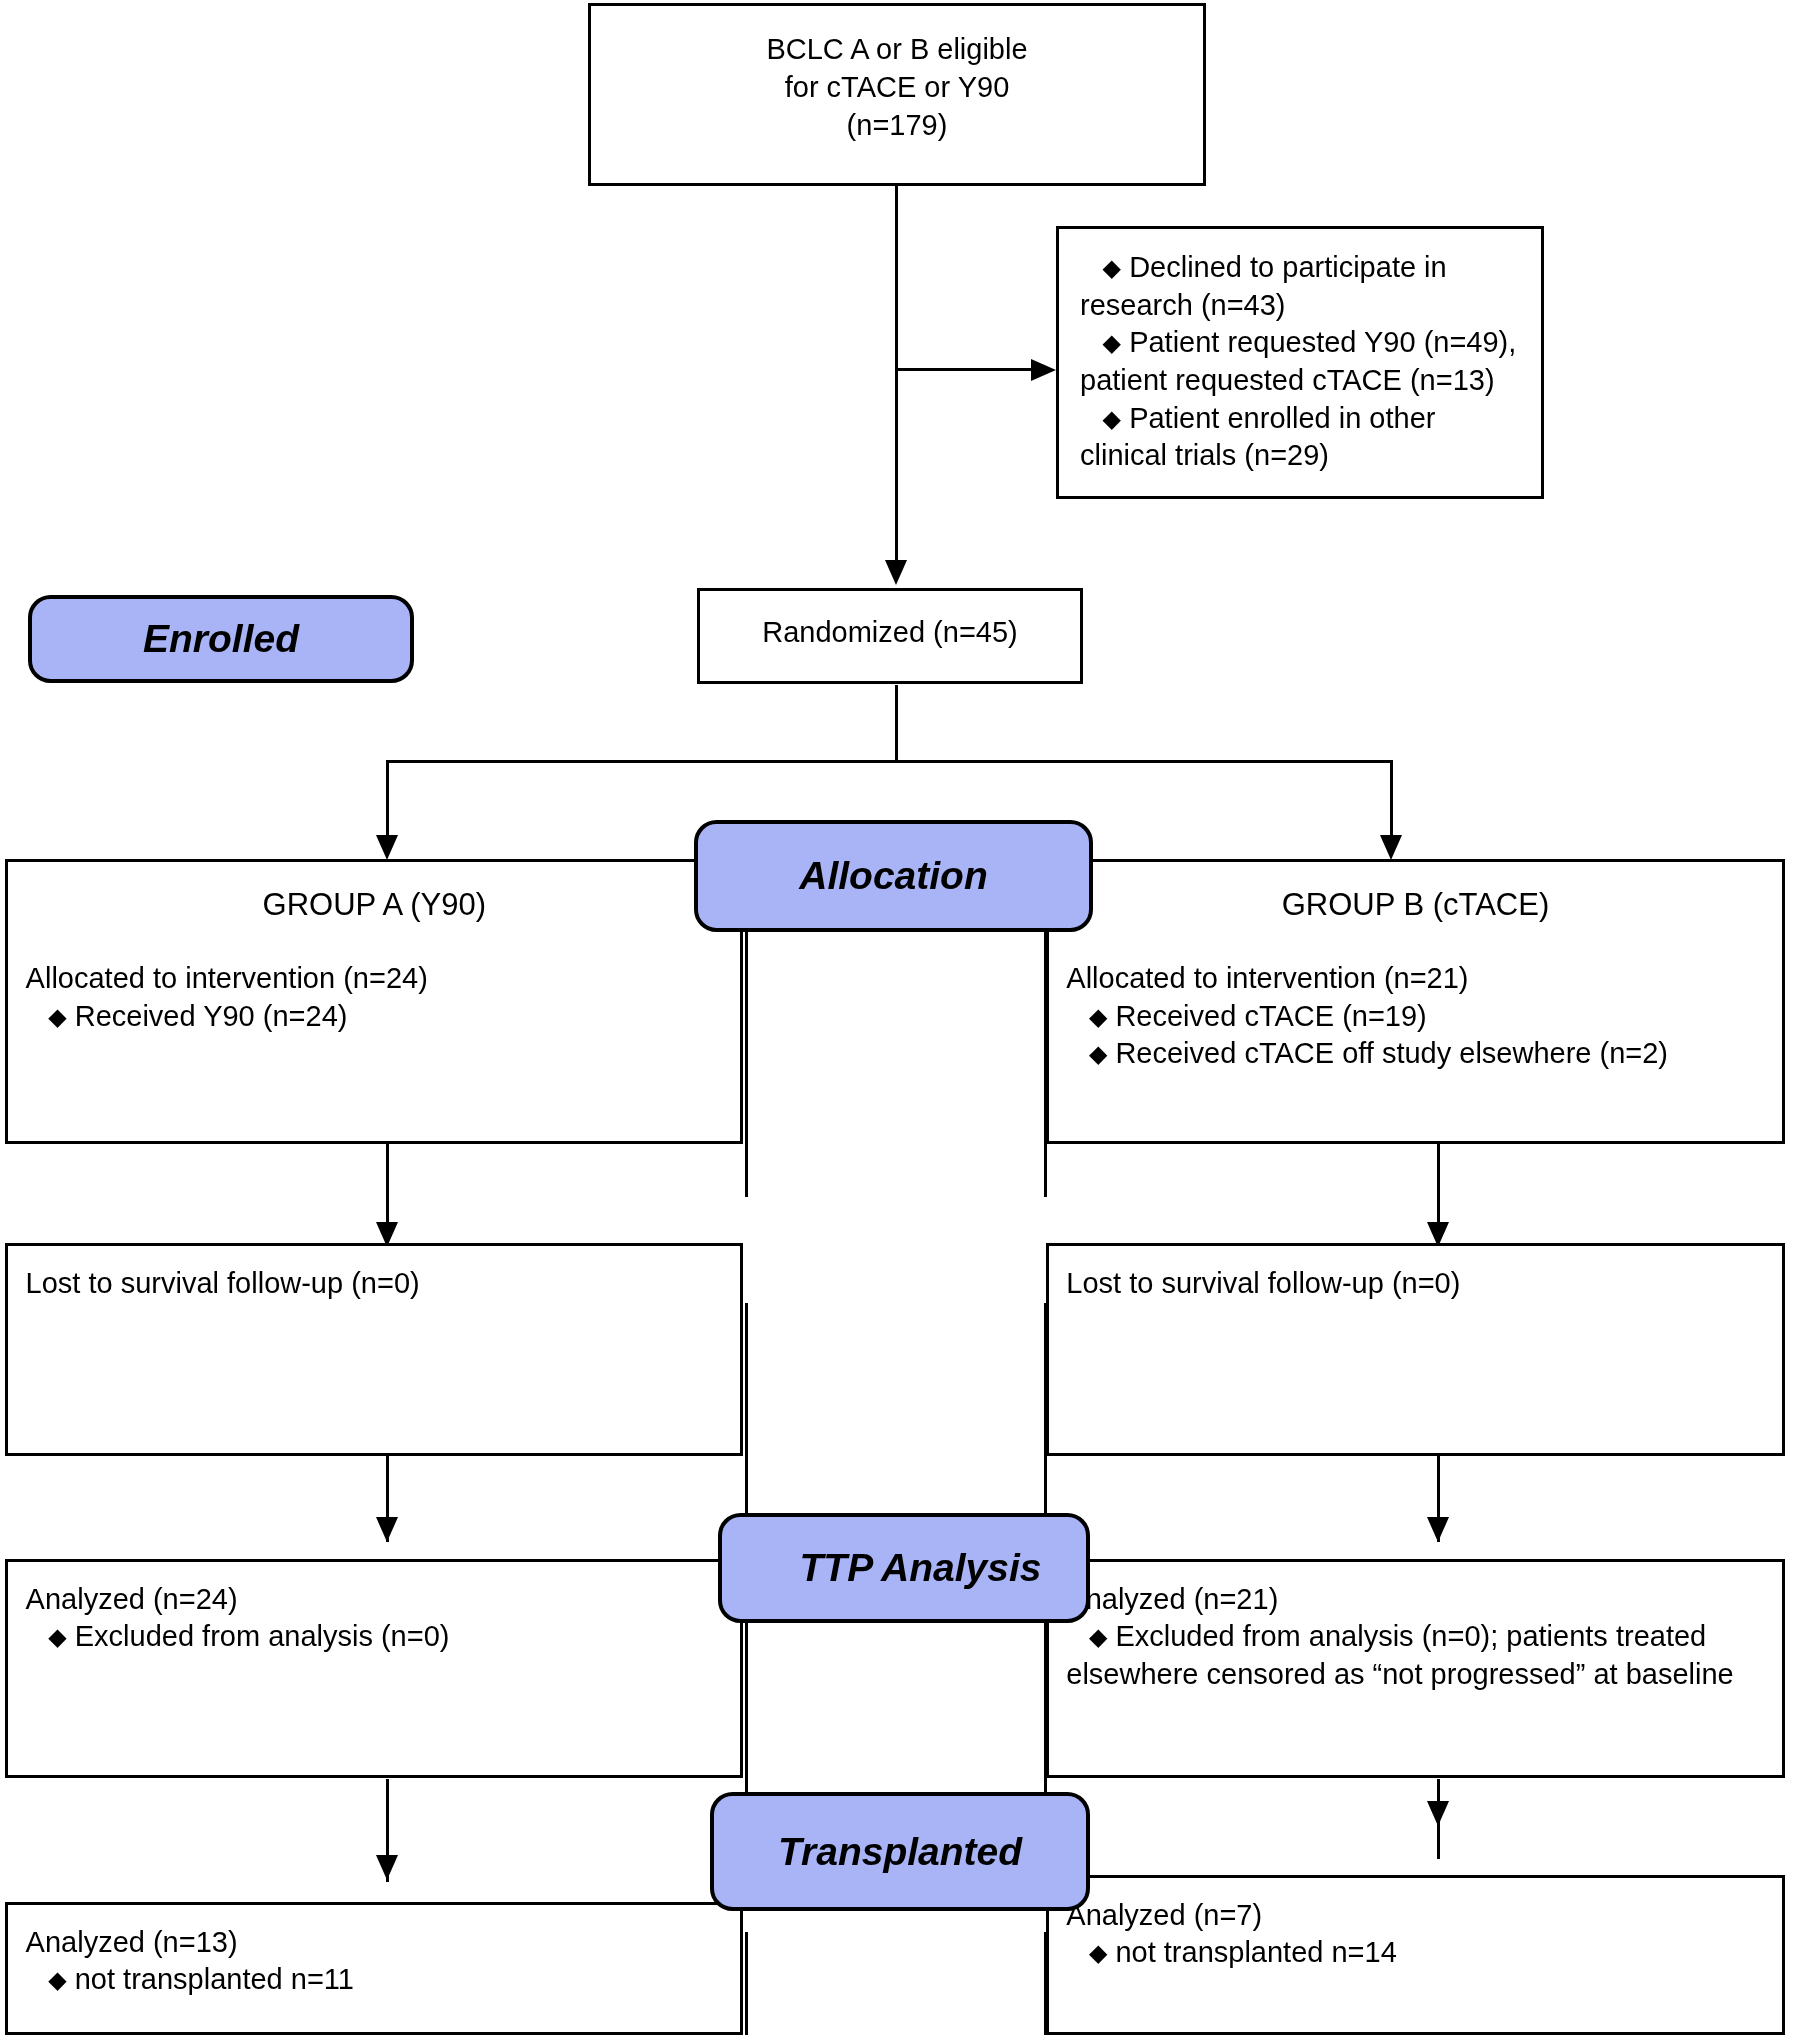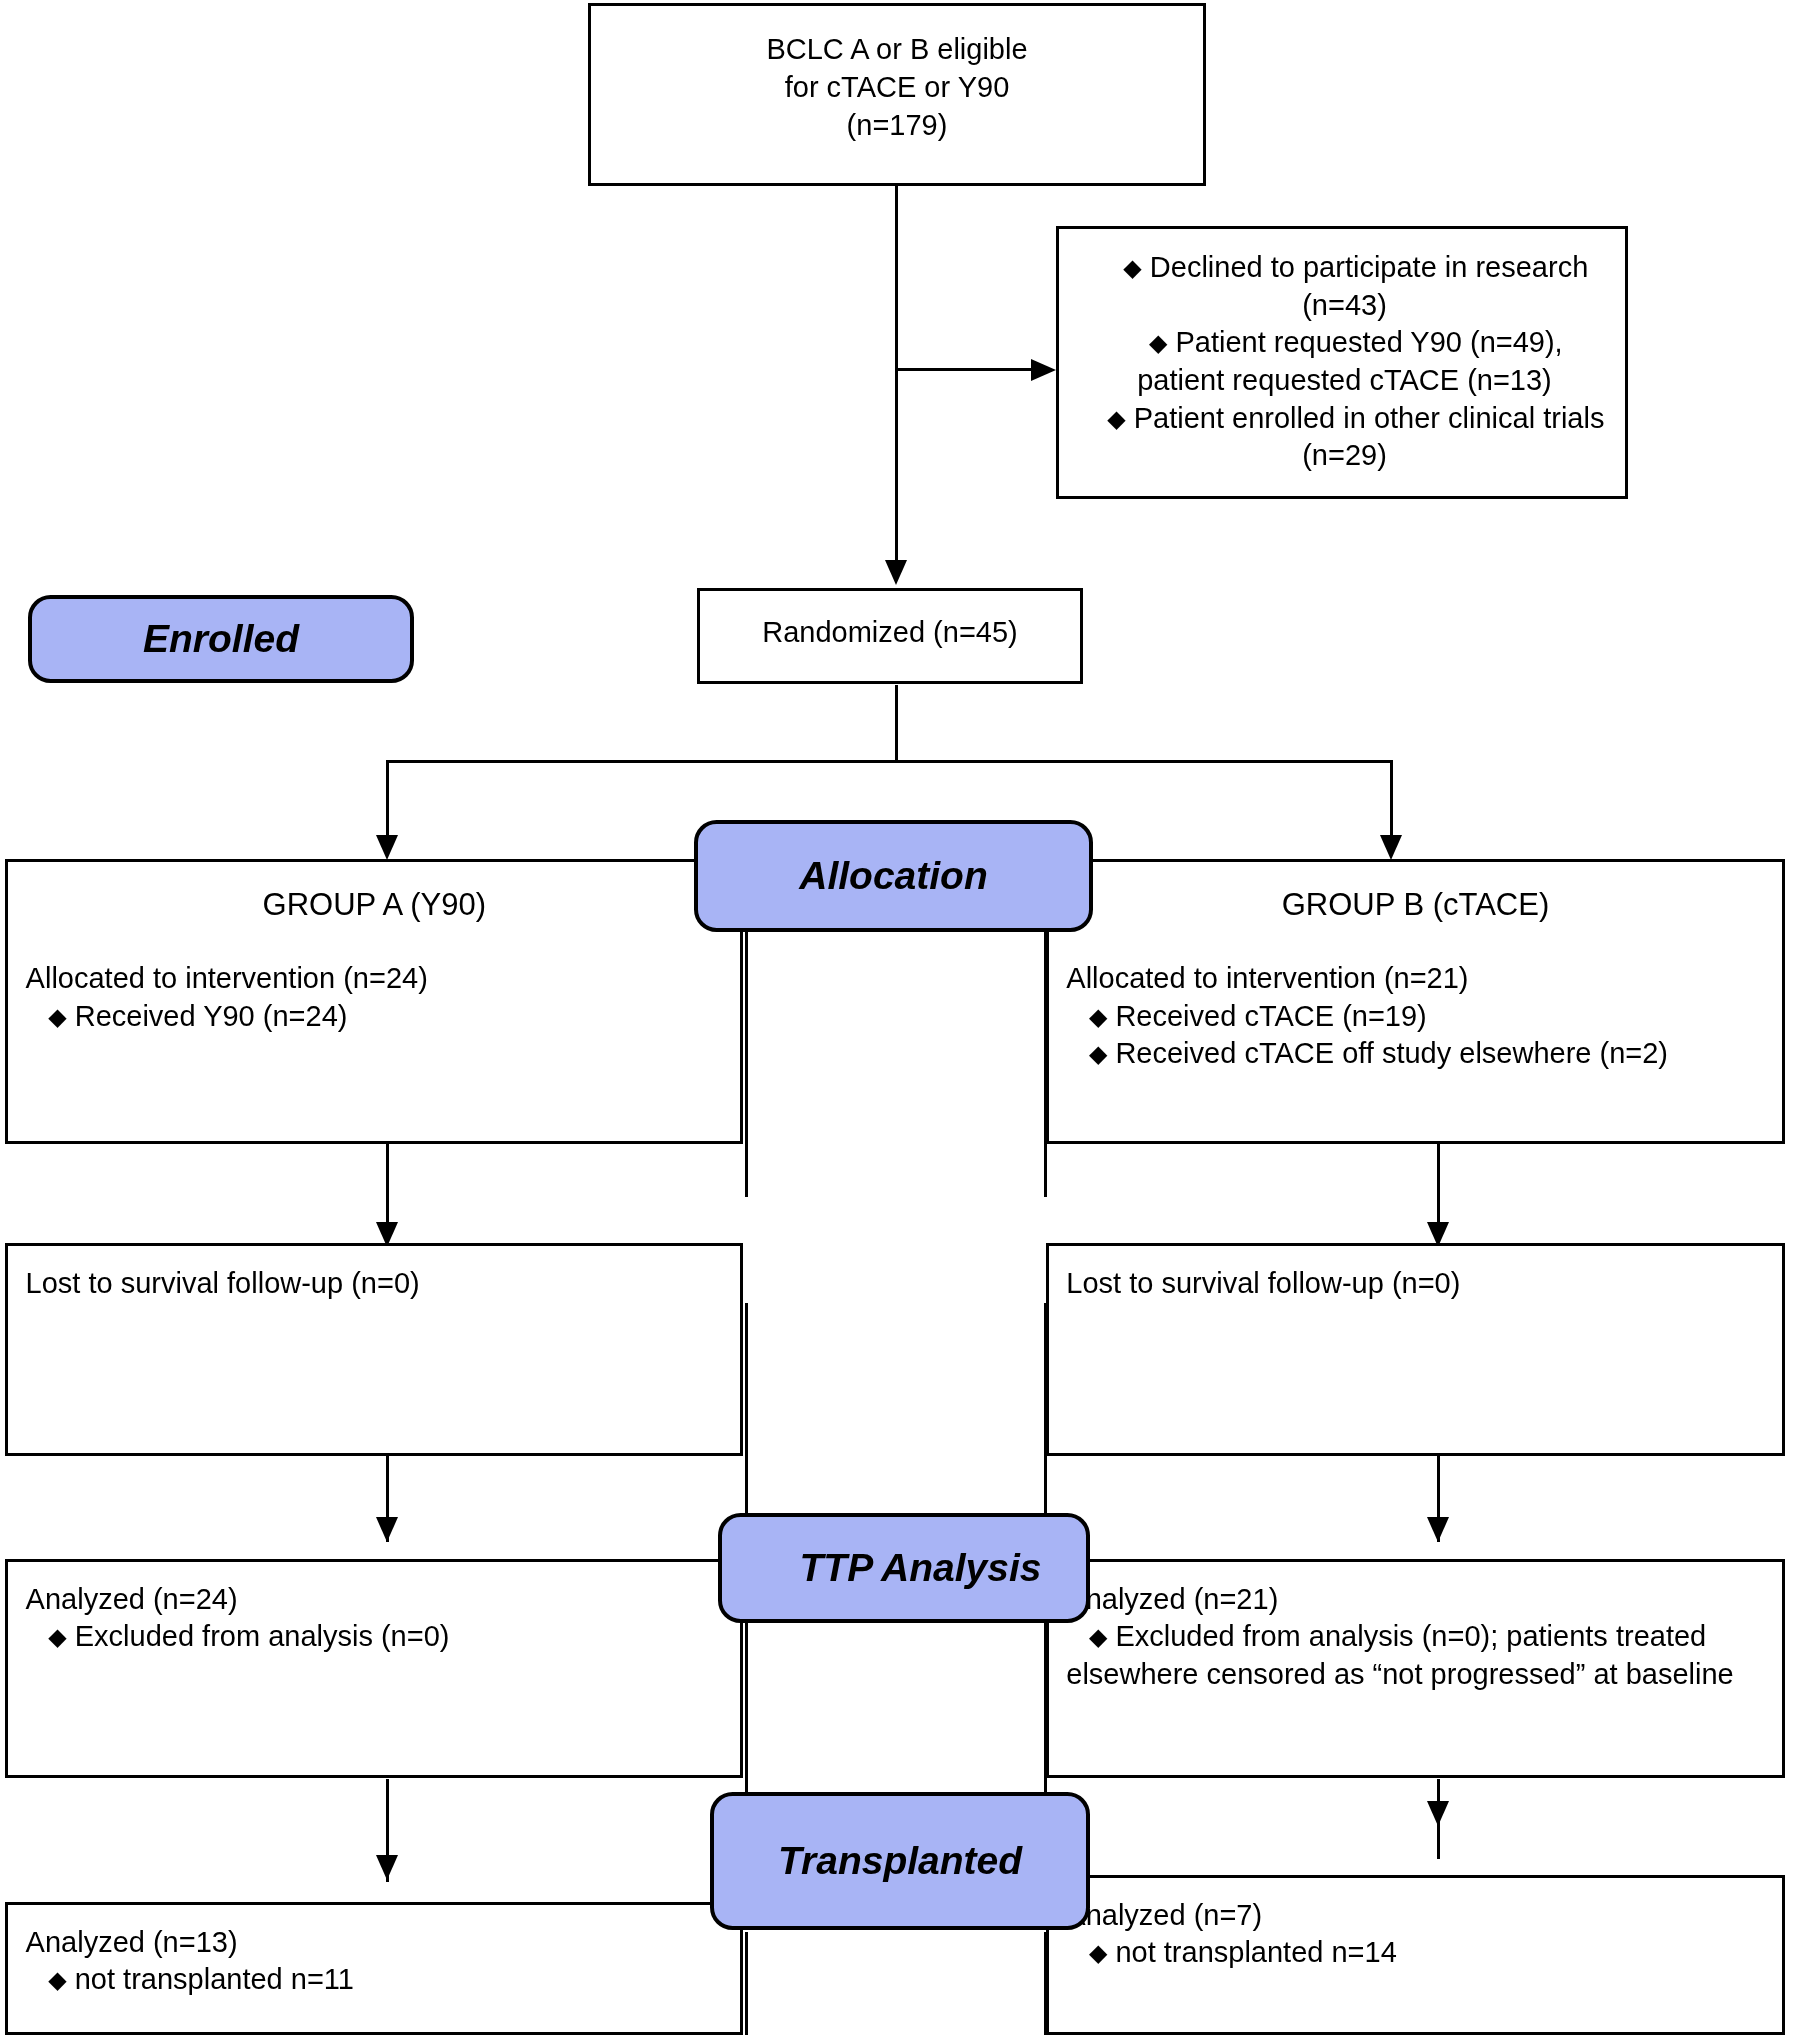--- a/index.html
+++ b/index.html
@@ -110,21 +110,21 @@
       <div class="line">(n=179)</div>
     </div>
   </div>
 
   <div class="vline" style="left:895px; top:186px; height:374px;"></div>
   <div class="arrow-down" style="left:885px; top:560px;"></div>
 
   <div class="hline" style="left:895px; top:368px; width:136px;"></div>
   <div class="arrow-right" style="left:1031px; top:359px;"></div>
 
-  <div class="box" style="left:1056px; top:226px; width:572px; height:273px;text-align:center;">
+  <div class="box" style="left:1056px; top:226px; width:488px; height:273px;">
     <div class="pad" style="padding-top:20px; padding-left:21px; padding-right:16px;">
       <div class="bullet-line">
         <span class="dia">◆</span>
         <span>Declined to participate in research (n=43)</span>
       </div>
       <div class="bullet-line">
         <span class="dia">◆</span>
         <span>Patient requested Y90 (n=49), patient requested cTACE (n=13)</span>
       </div>
       <div class="bullet-line">
@@ -255,21 +255,21 @@
   <div class="box" style="left:1046px; top:1875px; width:739px; height:160px;">
     <div class="pad" style="padding-top:18.6px;">
       <div class="line">Analyzed (n=7)</div>
       <div class="bullet-line">
         <span class="dia">◆</span>
         <span>not transplanted n=14</span>
       </div>
     </div>
   </div>
 
-  <div class="badge" style="left:710px; top:1792px; width:380px; height:138px;">
+  <div class="badge" style="left:710px; top:1792px; width:380px; height:119px;">
     <span>Transplanted</span>
   </div>
 
   <div class="vline" style="left:745px; top:1932px; height:104px;"></div>
   <div class="vline" style="left:1044px; top:1932px; height:104px;"></div>
 
 </div>
 
 
 </body></html>

